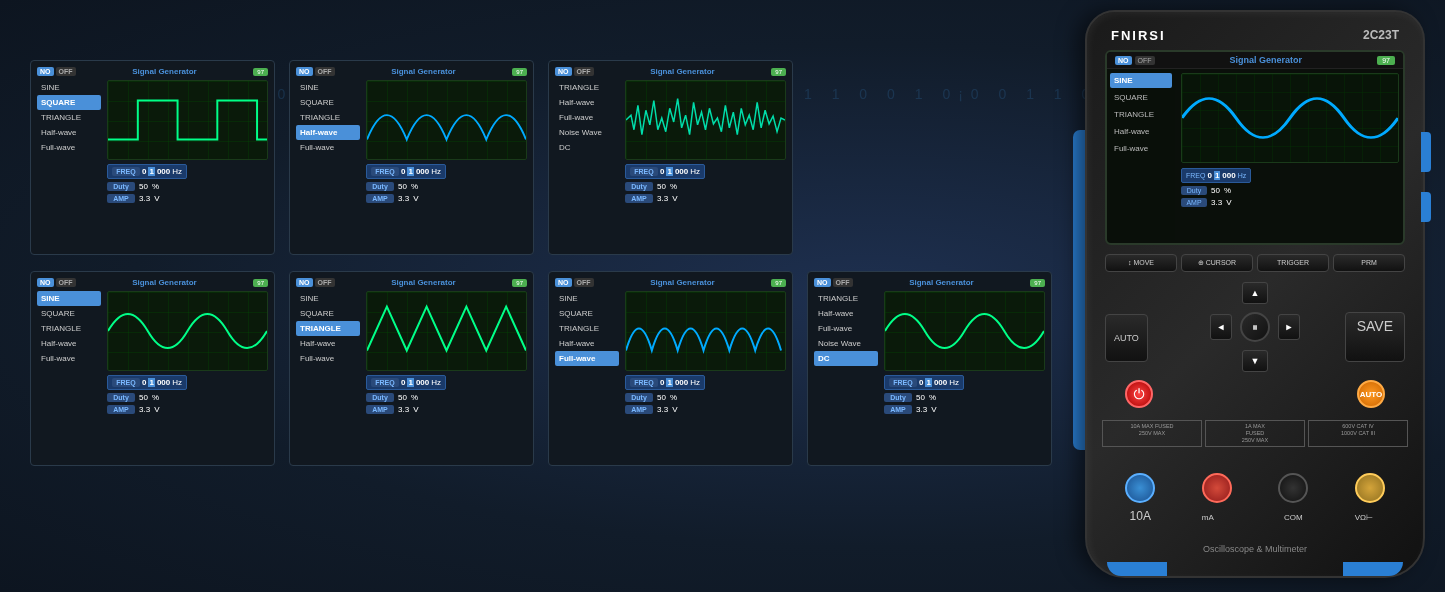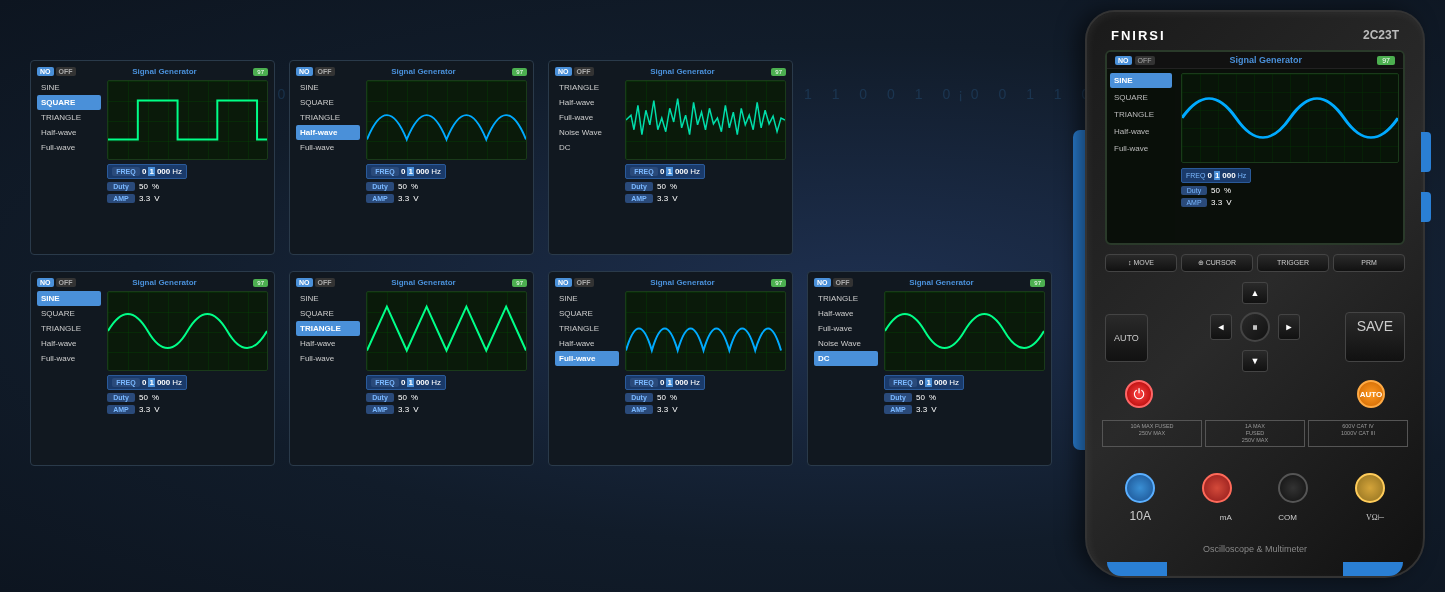--- a/index.html
+++ b/index.html
@@ -708,29 +708,29 @@
       <div style="border:1px solid #555;padding:2px 3px;font-size:5.5px;color:#999;text-align:center;flex:1;line-height:1.3;">10A MAX FUSED<br>250V MAX</div>
       <div style="border:1px solid #555;padding:2px 3px;font-size:5.5px;color:#999;text-align:center;flex:1;line-height:1.3;">1A MAX<br>FUSED<br>250V MAX</div>
       <div style="border:1px solid #555;padding:2px 3px;font-size:5.5px;color:#999;text-align:center;flex:1;line-height:1.3;">600V CAT IV<br>1000V CAT III</div>
     </div>
 
     <div style="position:absolute;bottom:52px;left:15px;right:15px;display:flex;justify-content:space-around;">
       <div style="text-align:center;">
         <div style="width:30px;height:30px;border-radius:50%;background:radial-gradient(circle,#3a8fd4 0%,#1a5090 100%);border:2px solid #5aafff;margin:0 auto 3px;"></div>
         <span style="color:#ccc;font-size:12px;">10A</span>
       </div>
-      <div style="text-align:right;">
+      <div style="text-align:left;">
         <div style="width:30px;height:30px;border-radius:50%;background:radial-gradient(circle,#d44a3a 0%,#901a1a 100%);border:2px solid #ff6a5a;margin:0 auto 3px;"></div>
         <span style="color:#ccc;font-size:8px;">mA</span>
       </div>
-      <div style="">
+      <div style="text-align:center;">
         <div style="width:30px;height:30px;border-radius:50%;background:radial-gradient(circle,#333 0%,#111 100%);border:2px solid #555;margin:0 auto 3px;"></div>
         <span style="color:#ccc;font-size:8px;">COM</span>
       </div>
-      <div style="text-align:right;font-family:Liberation Serif, serif;">
+      <div style="text-align:left;">
         <div style="width:30px;height:30px;border-radius:50%;background:radial-gradient(circle,#d4a43a 0%,#907020 100%);border:2px solid #ffcc5a;margin:0 auto 3px;"></div>
         <span style="color:#ccc;font-size:8px;">VΩ⊢</span>
       </div>
     </div>
 
     <div style="position:absolute;bottom:22px;left:50%;transform:translateX(-50%);color:#888;font-size:9px;white-space:nowrap;">Oscilloscope &amp; Multimeter</div>
 
     <div class="side-btn-right side-btn-top"></div>
     <div class="side-btn-right side-btn-mid"></div>
 

